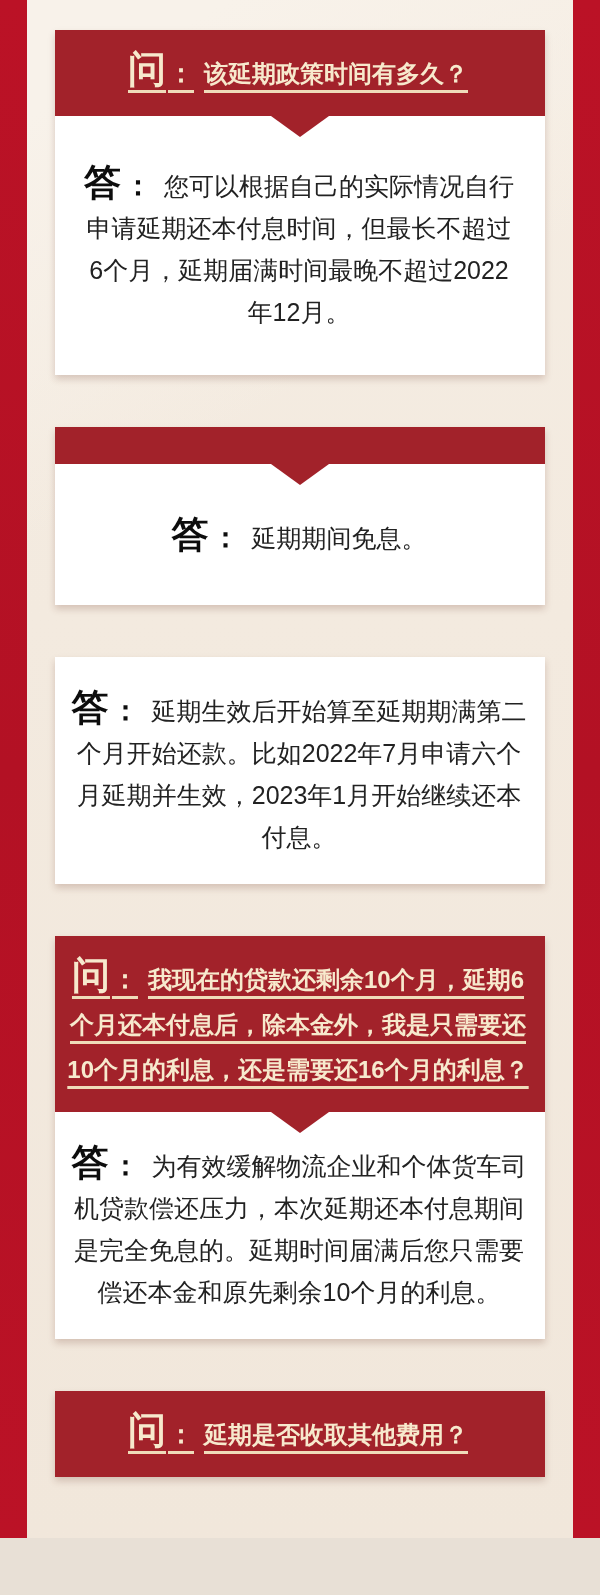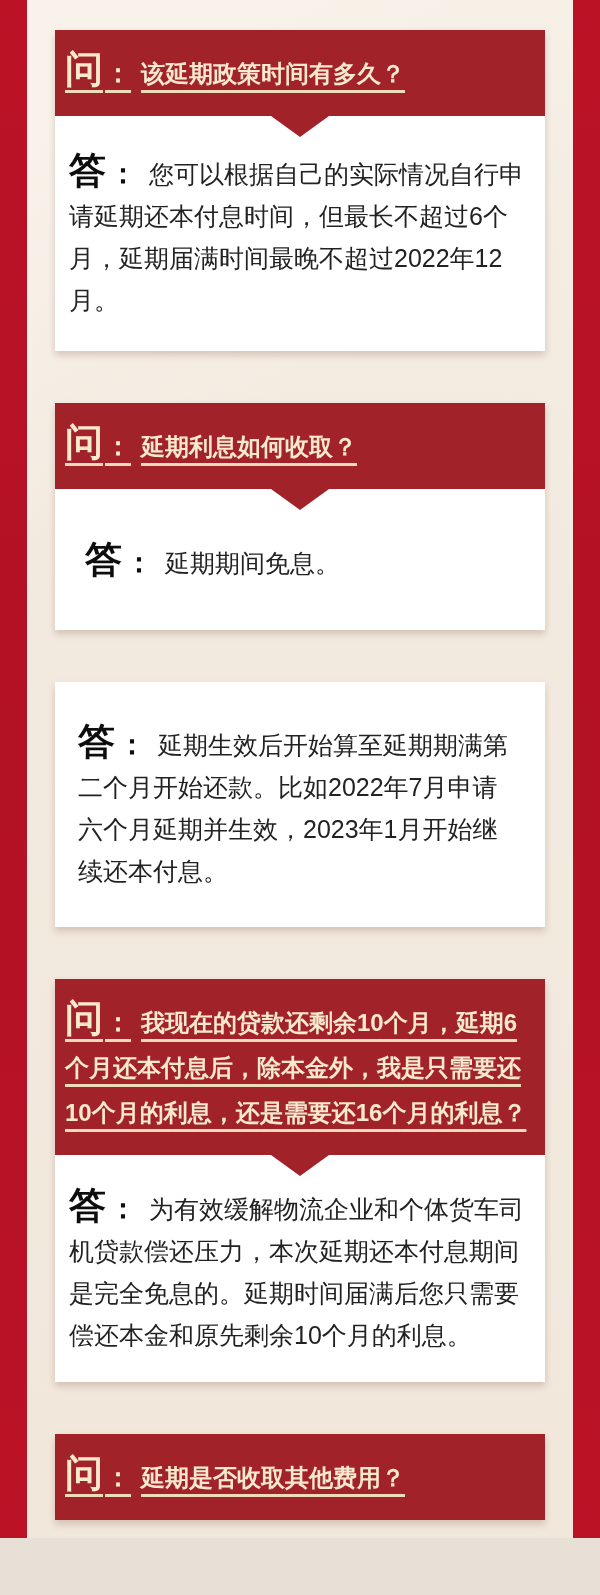--- a/index.html
+++ b/index.html
@@ -10,20 +10,21 @@
   .poster {
     position: relative;
     width: 600px;
     height: 1538px;
     margin: 0 auto;
     overflow: hidden;
     background:
       linear-gradient(150deg, #f8f2ea 0%, #f8f2ea 7%, rgba(248,242,234,0) 30%),
       linear-gradient(0deg, #f1e7db 0%, #f3eadf 60%, #f5ede3 100%);
     font-family: "Liberation Sans", "DejaVu Sans", sans-serif;
+    text-align: center;
   }
   .side-bar {
     position: absolute;
     top: 0;
     bottom: 0;
     width: 27px;
     background: linear-gradient(180deg, #bb1226 0%, #b31124 50%, #bb1226 100%);
   }
   .side-bar.left  { left: 0; }
   .side-bar.right { right: 0; }
@@ -105,37 +106,36 @@
   <div class="side-bar right"></div>
 
   <main class="cards">
 
     <section class="qa-card single">
       <header class="qa-question">
         <span class="q-line"><span class="q-label">问</span><span class="q-colon">：</span><span class="q-text">该延期政策时间有多久？</span></span>
         <span class="notch"></span>
       </header>
       <div class="qa-answer">
-        <p style="margin:0"><span class="a-label">答</span><span class="a-colon">：</span><span class="a-text">您可以根据自己的实际情况自行申请延期还本付息时间，但最长不超过6个月，延期届满时间最晚不超过2022年12月。</span></p>
+        <p style="margin:12px"><span class="a-label">答</span><span class="a-colon">：</span><span class="a-text">您可以根据自己的实际情况自行申请延期还本付息时间，但最长不超过6个月，延期届满时间最晚不超过2022年12月。</span></p>
       </div>
     </section>
 
     <section class="qa-card single">
       <header class="qa-question">
-        <span class="q-line"><span class="q-label">问</span><span class="q-colon">：</span><span class="q-text">延期利息如何收取？</span></span>
         <span class="notch"></span>
       </header>
       <div class="qa-answer">
         <p style="margin:16px"><span class="a-label">答</span><span class="a-colon">：</span><span class="a-text">延期期间免息。</span></p>
       </div>
     </section>
 
     <section class="qa-card">
       <div class="qa-answer">
-        <p style="margin:9px"><span class="a-label">答</span><span class="a-colon">：</span><span class="a-text">延期生效后开始算至延期期满第二个月开始还款。比如2022年7月申请六个月延期并生效，2023年1月开始继续还本付息。</span></p>
+        <p style="margin:0"><span class="a-label">答</span><span class="a-colon">：</span><span class="a-text">延期生效后开始算至延期期满第二个月开始还款。比如2022年7月申请六个月延期并生效，2023年1月开始继续还本付息。</span></p>
       </div>
     </section>
 
     <section class="qa-card">
       <header class="qa-question">
         <span class="q-line"><span class="q-label">问</span><span class="q-colon">：</span><span class="q-text">我现在的贷款还剩余10个月，延期6个月还本付息后，除本金外，我是只需要还10个月的利息，还是需要还16个月的利息？</span></span>
         <span class="notch"></span>
       </header>
       <div class="qa-answer">
         <p style="margin:0"><span class="a-label">答</span><span class="a-colon">：</span><span class="a-text">为有效缓解物流企业和个体货车司机贷款偿还压力，本次延期还本付息期间是完全免息的。延期时间届满后您只需要偿还本金和原先剩余10个月的利息。</span></p>

